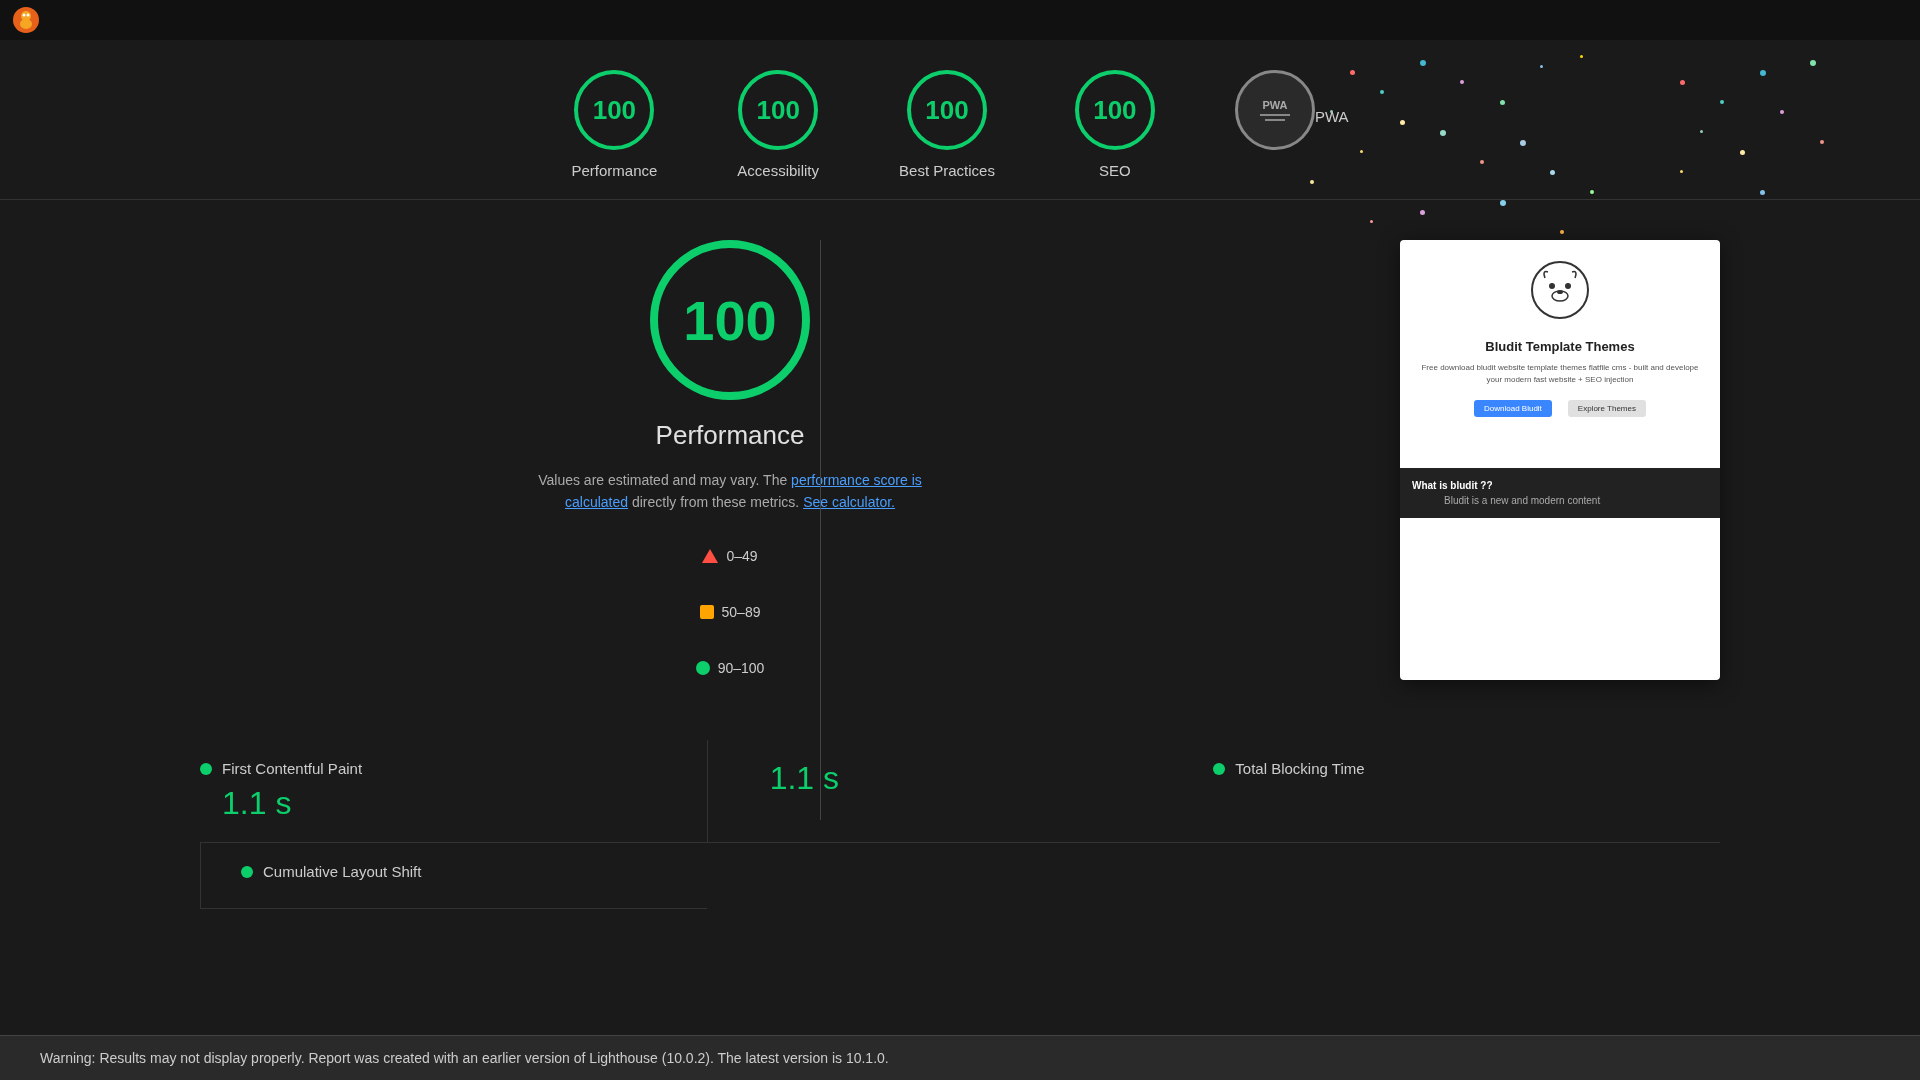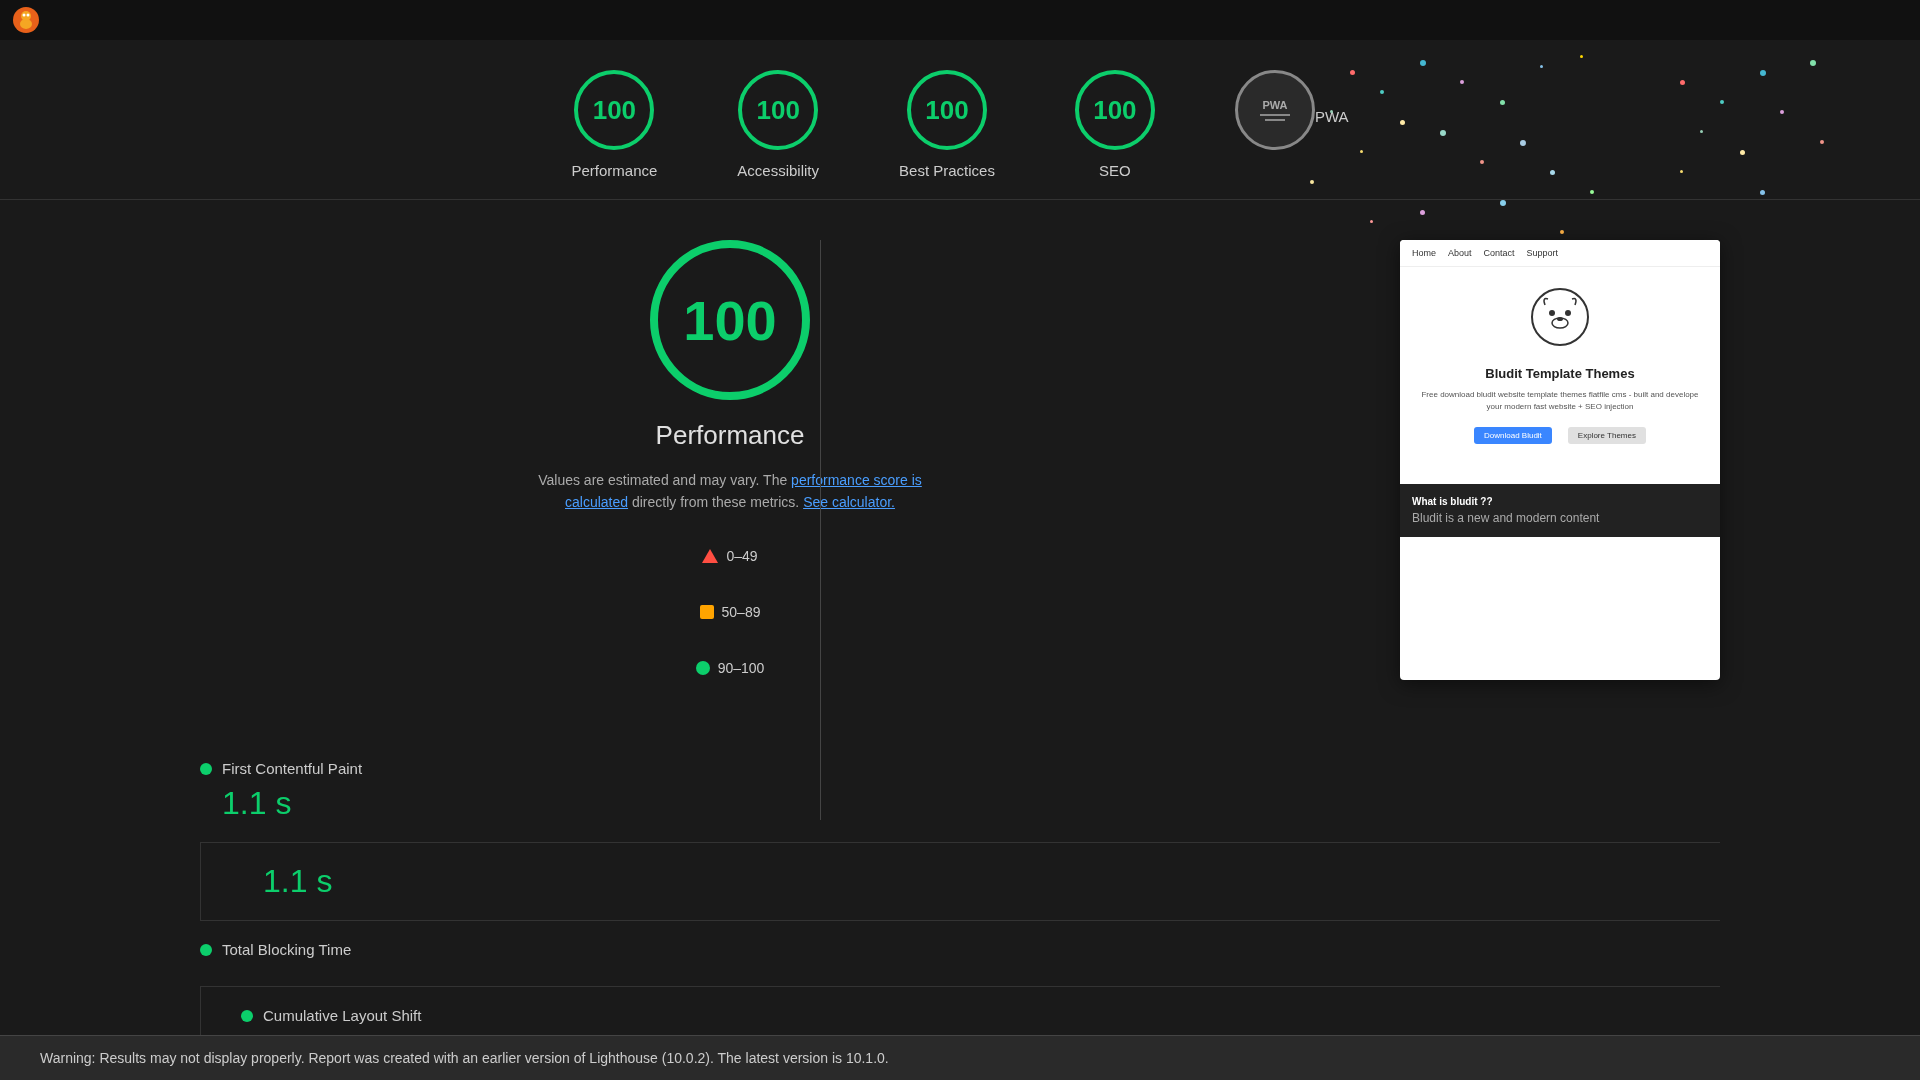--- a/index.html
+++ b/index.html
@@ -251,21 +251,21 @@
     .preview-text {
       font-size: 8px;
       color: #555;
       text-align: center;
       line-height: 1.5;
       margin-bottom: 14px;
     }
     .preview-buttons {
       display: flex;
       gap: 16px;
-      margin-bottom: 20px;
+      margin-bottom: 31px;
     }
     .preview-btn {
       padding: 4px 10px;
       font-size: 8px;
       border: none;
       border-radius: 3px;
       cursor: pointer;
     }
     .preview-btn-primary {
       background: #3a86ff;
@@ -280,22 +280,23 @@
       padding: 12px;
       width: 100%;
     }
     .preview-footer-title {
       font-size: 10px;
       color: #fff;
       font-weight: 700;
       margin-bottom: 4px;
     }
     .preview-footer-text {
-      font-size: 12px;
+      font-size: 10px;
       color: #aaa;
+      margin-left: 32px;
     }
 
     
     .metrics-section {
       padding: 0 200px;
       margin-top: 20px;
     }
     .metrics-header {
       display: flex;
       justify-content: space-between;
@@ -311,21 +312,21 @@
       letter-spacing: 1px;
       text-transform: uppercase;
     }
     .expand-view {
       font-size: 13px;
       color: #aaa;
       cursor: pointer;
     }
     .metrics-grid {
       display: grid;
-      grid-template-columns: 1fr;
+      grid-template-columns: 1fr 1fr 1fr;
       gap: 0;
     }
     .metric-item {
       padding: 20px 0;
       border-bottom: 1px solid #333;
     }
     .metric-item:nth-child(odd) {
       padding-right: 40px;
     }
     .metric-item:nth-child(even) {
@@ -521,26 +522,20 @@
         <span>90–100</span>
       </div>
     </div>
   </div>
 
   <div class="divider-line"></div>
 
   <div class="right-panel" style="margin-left: 80px;">
     <div class="website-preview">
 
-      <div class="preview-nav">
-        <span class="preview-nav-item">Home</span>
-        <span class="preview-nav-item">About</span>
-        <span class="preview-nav-item">Contact</span>
-        <span class="preview-nav-item">Support</span>
-      </div>
 
       <div class="preview-body">
 
         <div class="preview-dog-icon">
           <svg width="60" height="60" viewBox="0 0 60 60">
             <circle cx="30" cy="30" r="28" fill="none" stroke="#333" stroke-width="2"></circle>
             <circle cx="22" cy="26" r="3" fill="#333"></circle>
             <circle cx="38" cy="26" r="3" fill="#333"></circle>
             <ellipse cx="30" cy="36" rx="8" ry="5" fill="none" stroke="#333" stroke-width="1.5"></ellipse>
             <path d="M15 18 Q12 10 18 12" stroke="#333" stroke-width="1.5" fill="none"></path>

